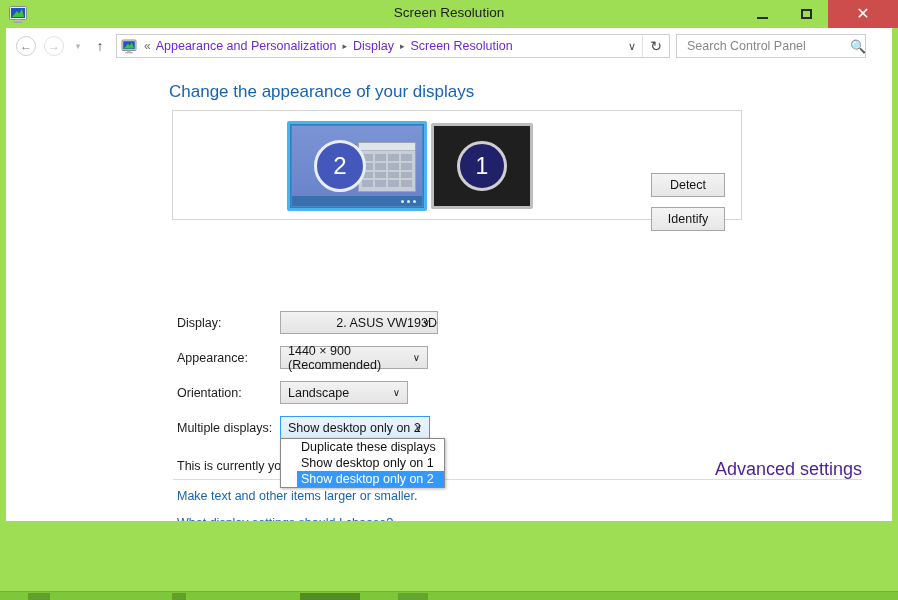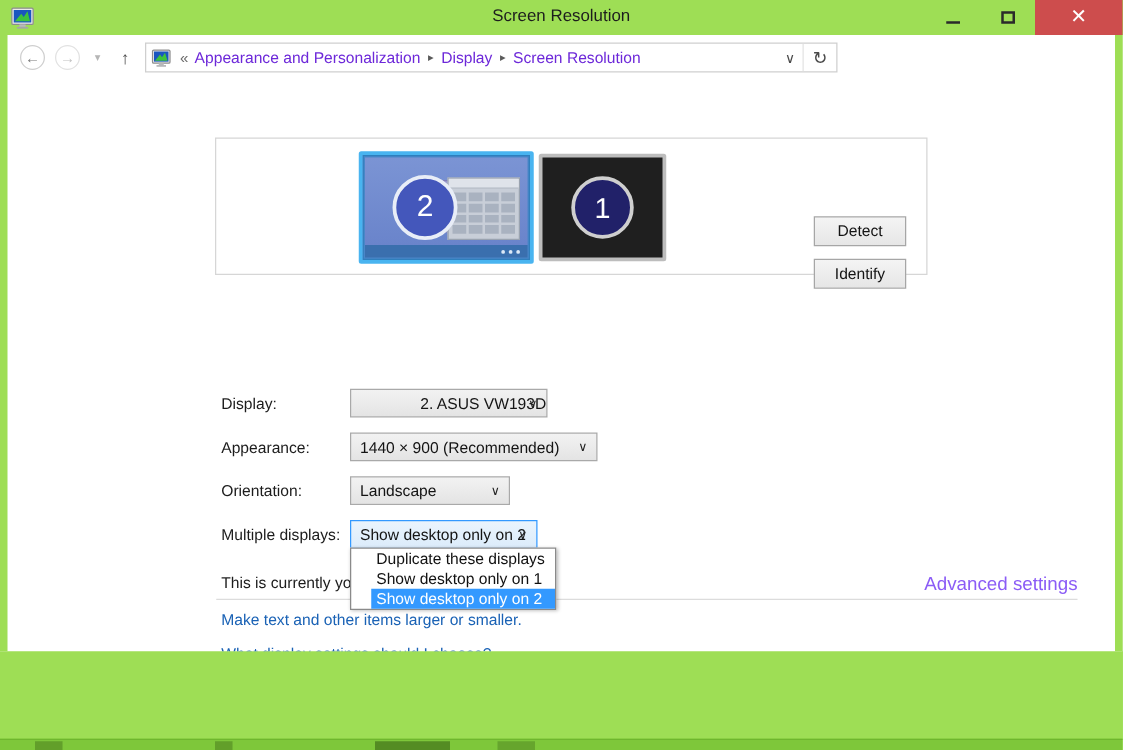--- a/index.html
+++ b/index.html
@@ -380,21 +380,21 @@
     color: #141414;
     cursor: default;
   }
   .combo .combo-arrow {
     position: absolute;
     right: 7px;
     font-size: 10px;
     color: #222222;
   }
   #combo-display    { left: 274px; top: 247px; width: 158px; justify-content: flex-end; }
-  #combo-resolution { left: 274px; top: 282px; width: 198px; }
+  #combo-resolution { left: 274px; top: 282px; width: 148px; }
   #combo-orientation{ left: 274px; top: 317px; width: 128px; }
   #combo-multiple   {
     left: 274px; top: 352px; width: 150px;
     border: 1px solid #3399ff;
     background: linear-gradient(180deg,#eaf4fd 0%, #dcecfb 100%);
   }
   #lbl-display      { top: 252px; }
   #lbl-resolution   { top: 287px; }
   #lbl-orientation  { top: 322px; }
   #lbl-multiple     { top: 357px; }
@@ -430,22 +430,22 @@
     position: absolute;
     left: 171px;
     top: 395px;
     font-size: 12.5px;
     color: #1c1c1c;
   }
   #advanced-settings {
     position: absolute;
     right: 30px;
     top: 395px;
-    font-size: 15px;
-    color: #8b5cf6;
+    font-size: 18px;
+    color: #4c1d95;
     cursor: default;
   }
   #divider {
     position: absolute;
     left: 167px;
     right: 30px;
     top: 415px;
     height: 1px;
     background: #dcdcdc;
   }
@@ -517,24 +517,29 @@
         <span class="bc-text">Screen Resolution</span>
 
         <div id="addr-dropdown">
           <span>∨</span>
         </div>
         <div id="addr-refresh">
           <span>↻</span>
         </div>
       </div>
 
+      <div id="searchbox">
+        <input id="search-input" type="text" placeholder="Search Control Panel" style="">
+        <span id="search-icon">🔍</span>
+      </div>
     </div>
 
     <div id="content">
 
+      <div id="page-heading">Change the appearance of your displays</div>
 
       <div id="preview-box">
 
         <div class="monitor" id="monitor-2">
           <div class="screen"></div>
           <div class="mini-doc">
             <i></i>
               <i></i>
               <i></i>
               <i></i>

